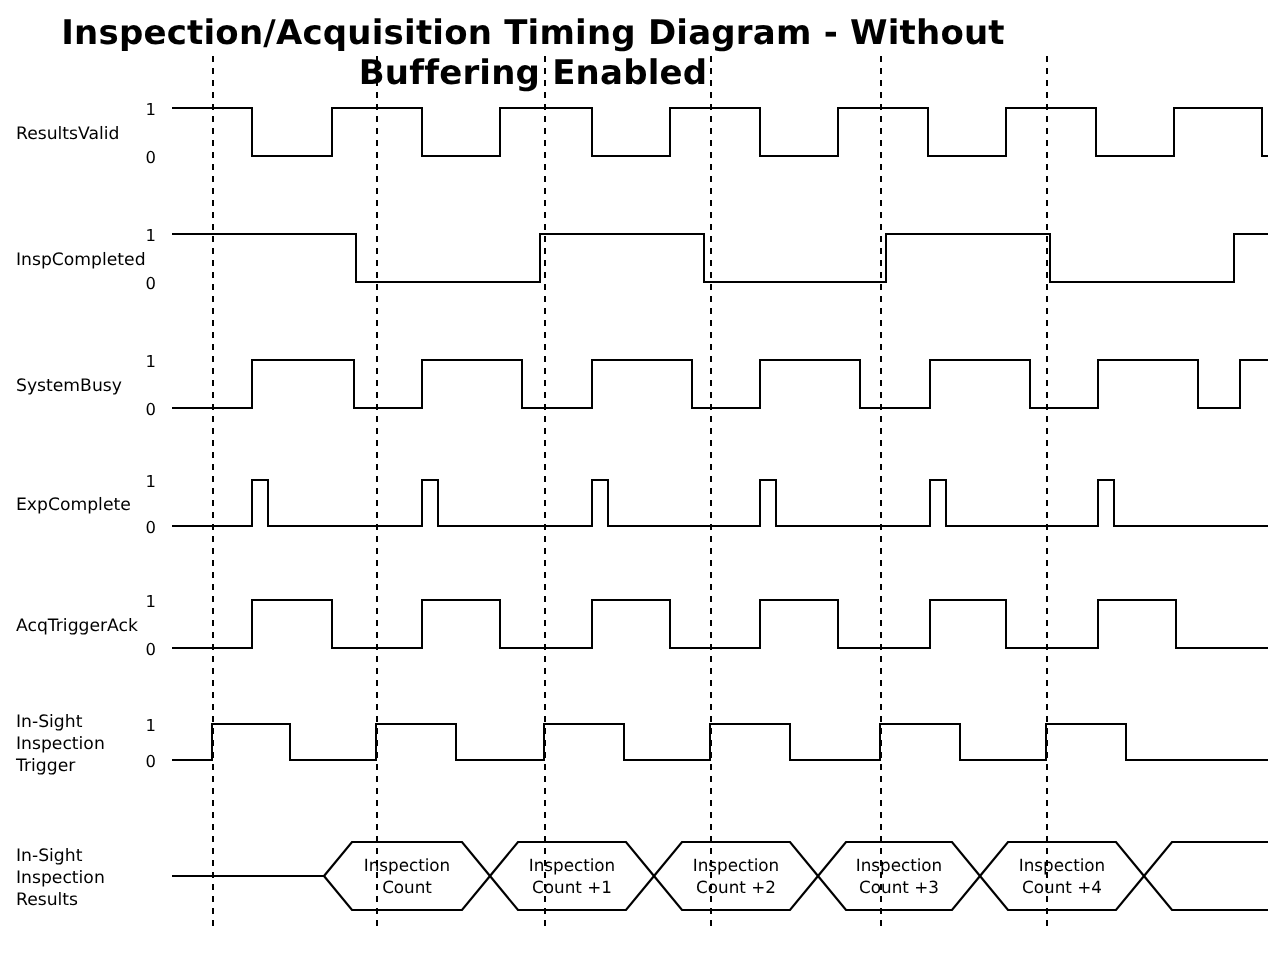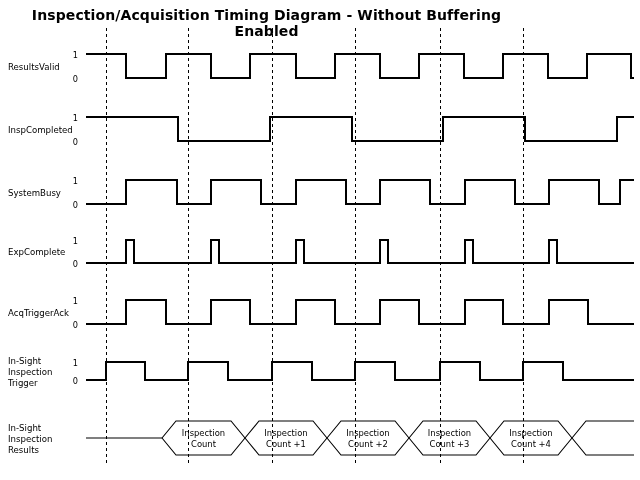--- a/index.html
+++ b/index.html
@@ -20,21 +20,21 @@
     height: 480px;
     background: #ffffff;
   }
   #title {
     position: absolute;
     top: 7px;
     left: 0;
     width: 533px;
     text-align: center;
     font-family: "DejaVu Sans", sans-serif;
-    font-size: 14px;
+    font-size: 17px;
     font-weight: bold;
     letter-spacing: 0.1px;
     color: #000000;
   }
   #wave-svg {
     position: absolute;
     top: 0;
     left: 0;
   }
   .sig-label {

